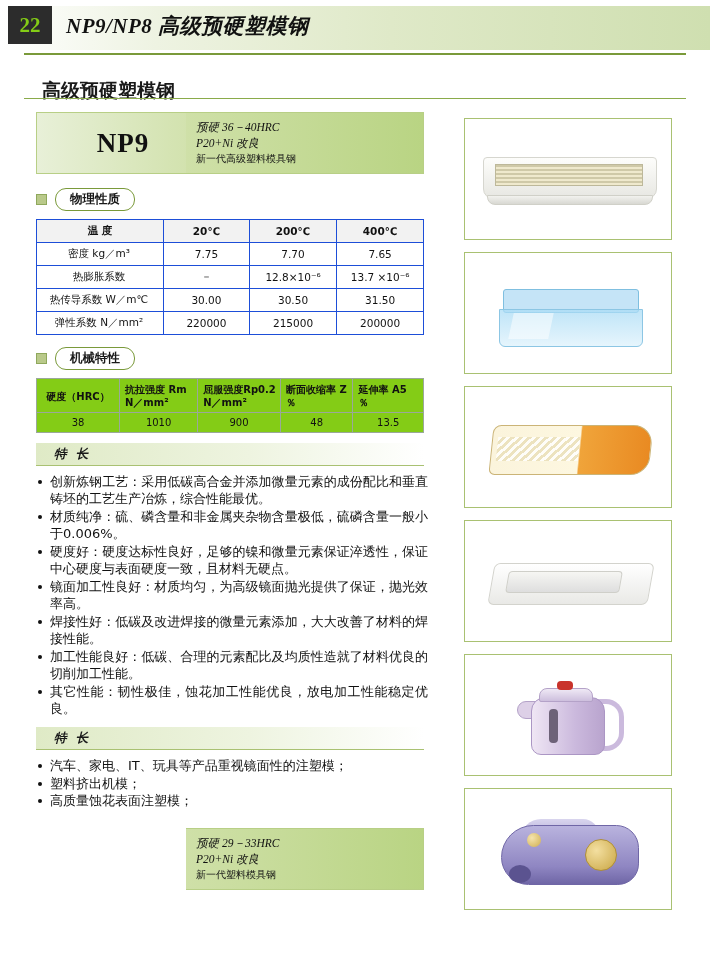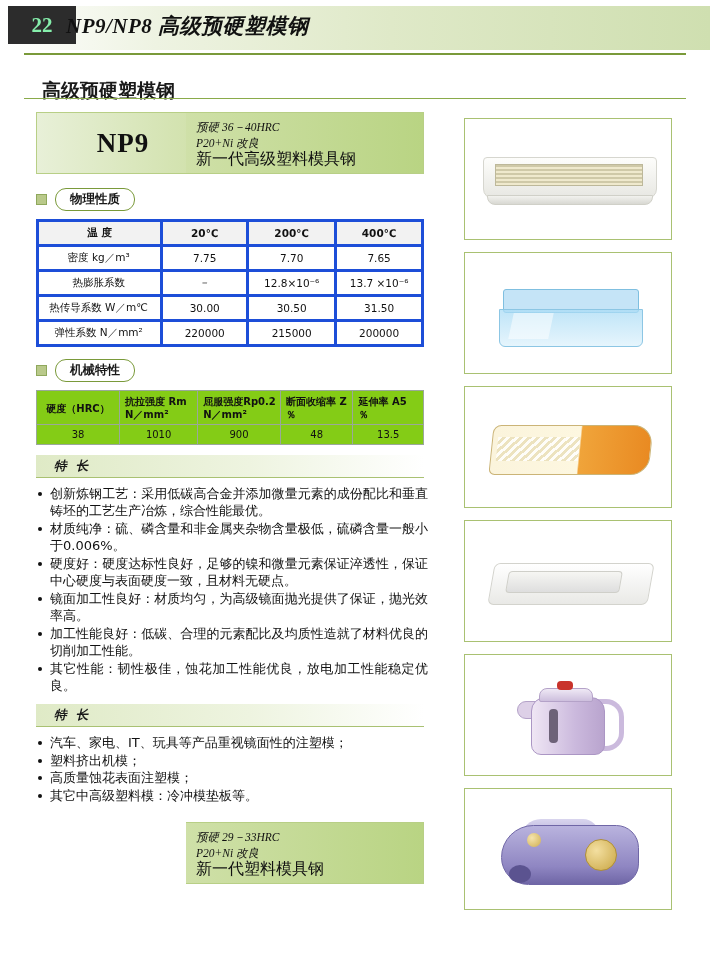--- a/index.html
+++ b/index.html
@@ -32,23 +32,23 @@
   .header-band {
     position: absolute;
     left: 0; top: 6px;
     width: 710px;
     height: 44px;
     background: linear-gradient(to right, #ffffff 0%, #eef3e2 22%, #dfe9c8 55%, #cfdfb0 100%);
   }
   .page-num {
     position: absolute;
     left: 8px; top: 6px;
-    width: 68px; height: 38px;
+    width: 44px; height: 38px;
     background: #2c2c2c;
-    color: #86efac;
+    color: #84cc16;
     font-size: 21px;
     font-weight: bold;
     display: flex;
     align-items: center;
     justify-content: center;
     font-family: "Liberation Serif", serif;
   }
   .header-title {
     position: absolute;
     left: 66px; top: 12px;
@@ -127,21 +127,21 @@
   .grade-right div {
     font-size: 11.5px;
     line-height: 16px;
     color: #111;
     font-style: italic;
     font-family: "Liberation Serif", serif;
   }
   .grade-right div.cn {
     font-style: normal;
     font-family: "DejaVu Sans", sans-serif;
-    font-size: 16px;
+    font-size: 10px;
   }
 
   
   .subhead {
     display: flex;
     align-items: center;
     margin: 4px 0 8px 0;
   }
   .subhead .sq {
     width: 9px; height: 9px;
@@ -160,21 +160,21 @@
   }
 
   
   table.spec {
     border-collapse: collapse;
     width: 388px;
     margin-bottom: 12px;
     background: #fff;
   }
   table.spec td, table.spec th {
-    border: 3px solid #1d4ed8;
+    border: 1px solid #1d4ed8;
     font-size: 10.5px;
     text-align: center;
     padding: 4px 2px;
     color: #111;
     font-weight: normal;
   }
   table.spec th {
     background: #f2f2f2;
     font-weight: bold;
     font-size: 10.5px;
@@ -561,33 +561,33 @@
 
     <div class="feature-bar">
       <span>特  长</span>
     </div>
 
     <ul class="bullets">
       <li>创新炼钢工艺：采用低碳高合金并添加微量元素的成份配比和垂直铸坯的工艺生产冶炼，综合性能最优。</li>
       <li>材质纯净：硫、磷含量和非金属夹杂物含量极低，硫磷含量一般小于0.006%。</li>
       <li>硬度好：硬度达标性良好，足够的镍和微量元素保证淬透性，保证中心硬度与表面硬度一致，且材料无硬点。</li>
       <li>镜面加工性良好：材质均匀，为高级镜面抛光提供了保证，抛光效率高。</li>
+      <li>焊接性好：低碳及改进焊接的微量元素添加，大大改善了材料的焊接性能。</li>
       <li>加工性能良好：低碳、合理的元素配比及均质性造就了材料优良的切削加工性能。</li>
       <li>其它性能：韧性极佳，蚀花加工性能优良，放电加工性能稳定优良。</li>
     </ul>
 
     <div class="feature-bar">
       <span>特  长</span>
     </div>
 
     <ul class="bullets tight">
       <li>汽车、家电、IT、玩具等产品重视镜面性的注塑模；</li>
       <li>塑料挤出机模；</li>
       <li>高质量蚀花表面注塑模；</li>
-      <li>其它中高级塑料模：冷冲模垫板等。</li>
     </ul>
 
     <div class="grade-box np8-wrap">
       <div class="grade-right">
         <div>预硬 29－33HRC</div>
         <div>P20+Ni 改良</div>
         <div class="cn">新一代塑料模具钢</div>
       </div>
     </div>
 

